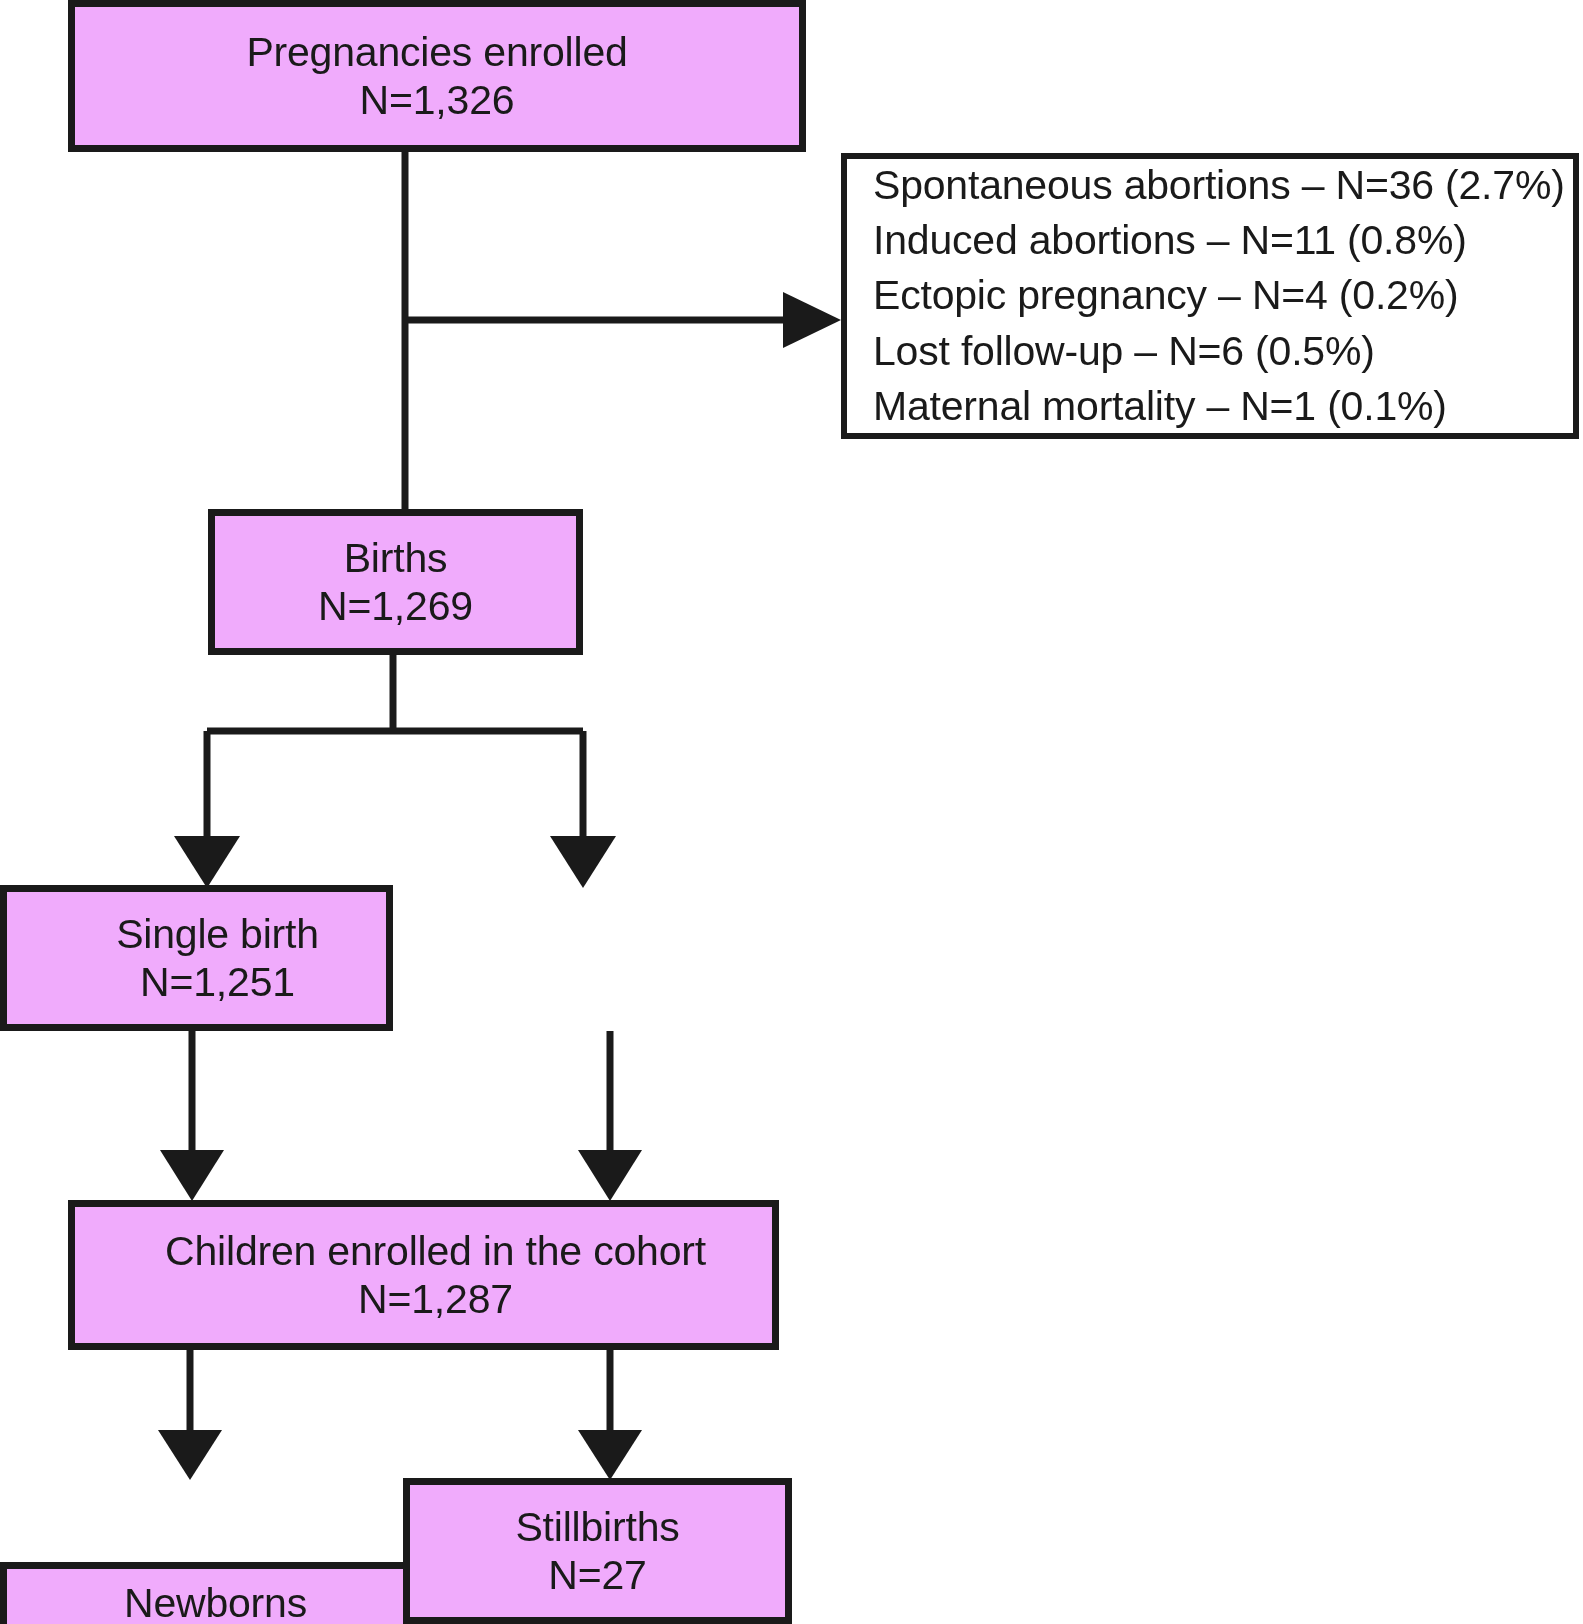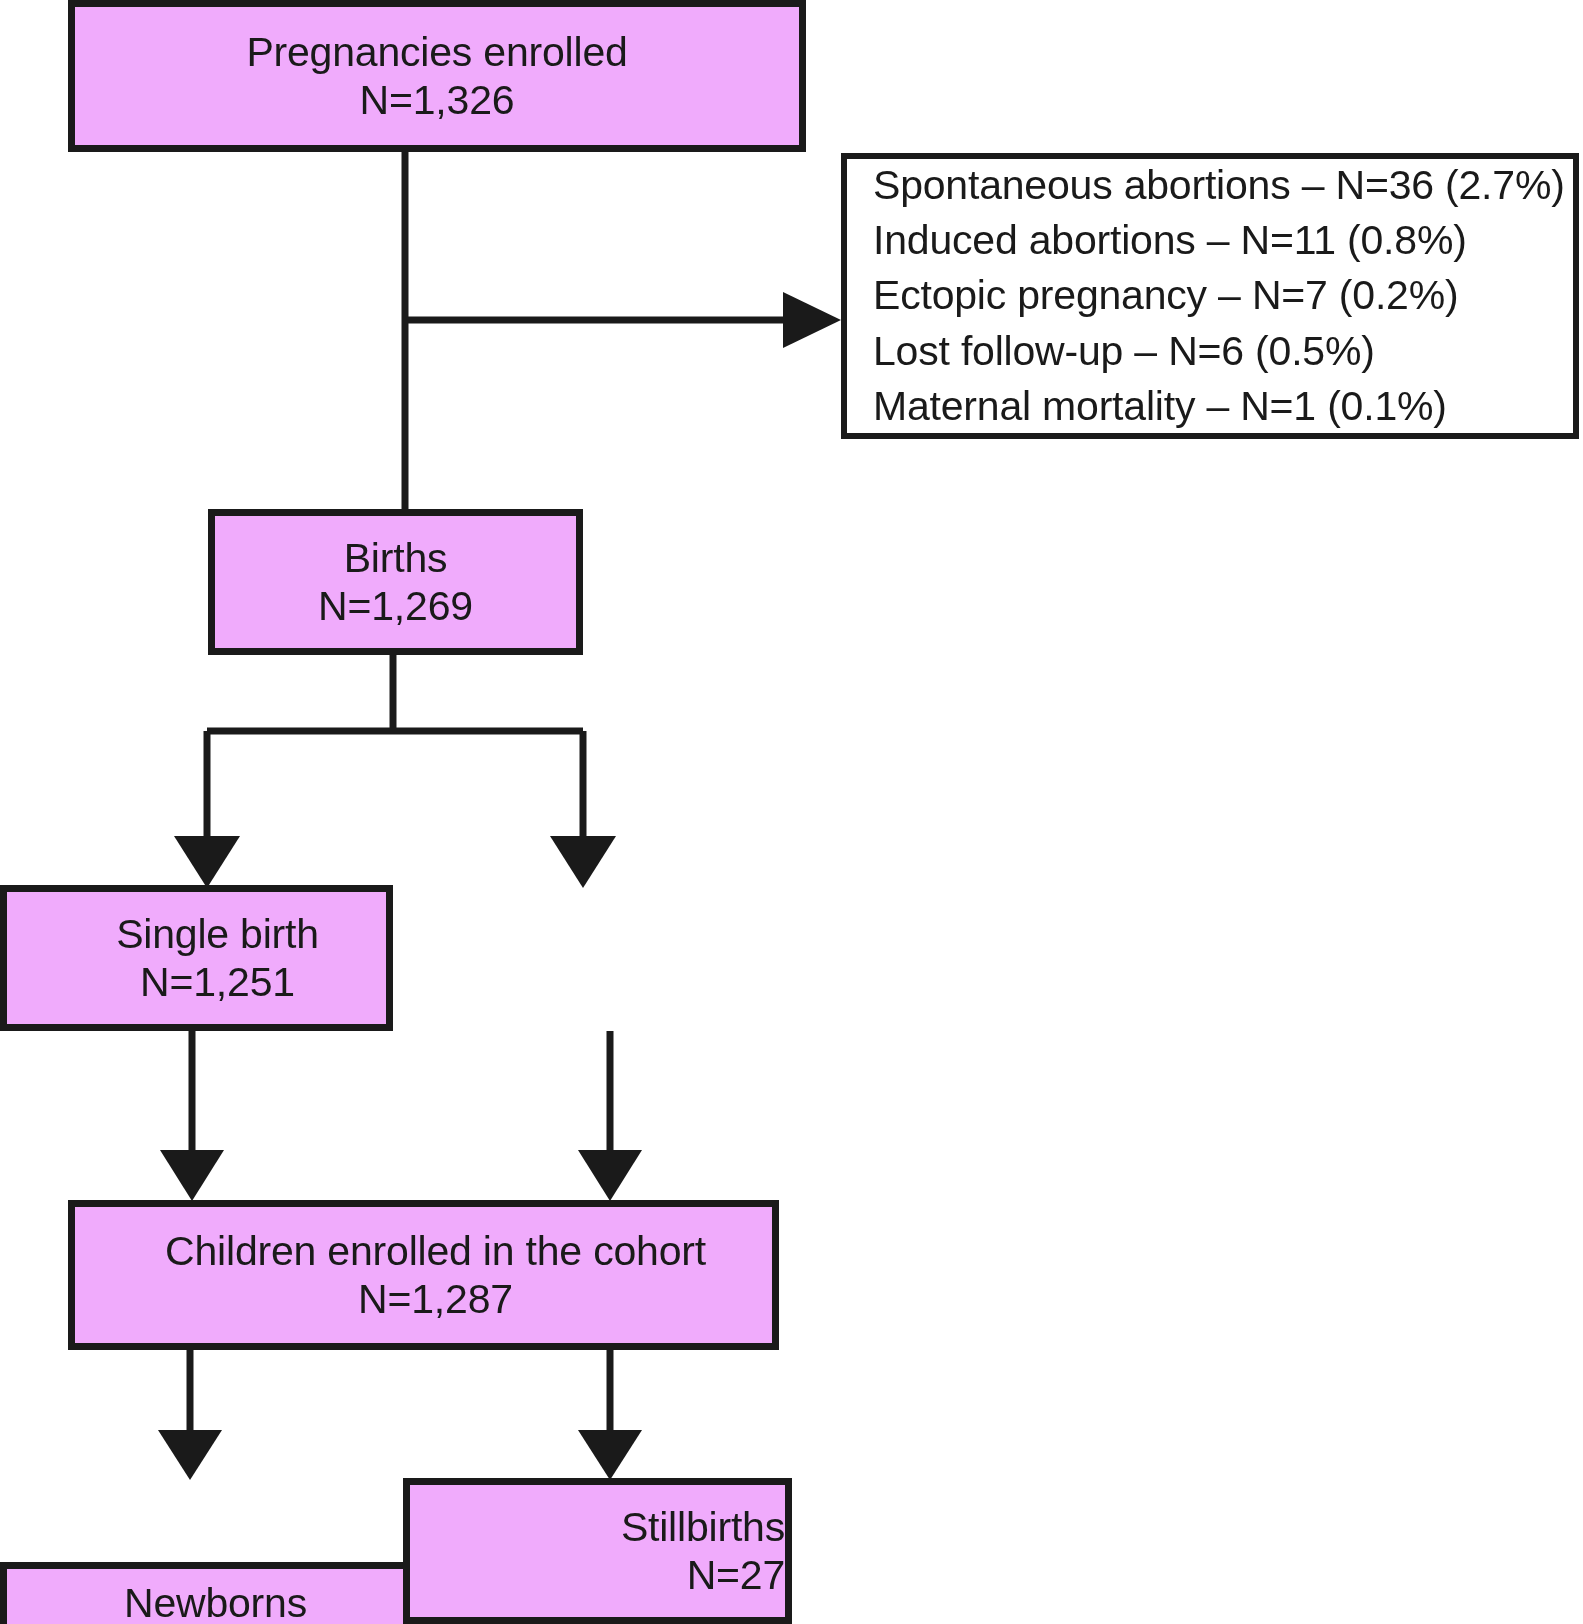--- a/index.html
+++ b/index.html
@@ -65,21 +65,21 @@
   }
 
   
   #box-pregnancies { left: 68px;  top: 0px;    width: 738px;  height: 152px; }
   #box-exclusions  { left: 841px; top: 153px;  width: 738px;  height: 286px; }
   #box-births      { left: 208px; top: 509px;  width: 375px;  height: 146px; }
   #box-single      { left: 0px;   top: 885px;  width: 393px;  height: 146px; padding-left: 42px; }
   #box-twin        { left: 415px; top: 885px;  width: 377px;  height: 146px; }
   #box-children    { left: 68px;  top: 1200px; width: 711px;  height: 150px; padding-left: 24px; }
   #box-newborns    { left: 0px;   top: 1562px; width: 431px;  height: 146px; gap: 16px; }
-  #box-stillbirths { left: 403px; top: 1478px; width: 389px;  height: 146px; align-items: flex-end; }
+  #box-stillbirths { left: 403px; top: 1478px; width: 389px;  height: 146px; }
 </style>
 </head>
 <body>
 
 <div id="flow-root">
 
   <svg class="flow-svg" viewBox="0 0 1583 1624">
     <defs>
       <marker id="arrowdown" markerWidth="10" markerHeight="8" refX="5" refY="8" orient="auto-start-reverse" markerUnits="userSpaceOnUse">
       </marker>
@@ -110,21 +110,21 @@
   </svg>
 
   <div class="node-box" id="box-pregnancies">
     <span class="node-line">Pregnancies enrolled</span>
     <span class="node-line">N=1,326</span>
   </div>
 
   <div class="excl-box" id="box-exclusions">
     <span class="excl-line">Spontaneous abortions – N=36 (2.7%)</span>
     <span class="excl-line">Induced abortions – N=11 (0.8%)</span>
-    <span class="excl-line">Ectopic pregnancy – N=7 (0.2%)</span>
+    <span class="excl-line">Ectopic pregnancy – N=4 (0.2%)</span>
     <span class="excl-line">Lost follow-up – N=6 (0.5%)</span>
     <span class="excl-line">Maternal mortality – N=1 (0.1%)</span>
   </div>
 
   <div class="node-box" id="box-births">
     <span class="node-line">Births</span>
     <span class="node-line">N=1,269</span>
   </div>
 
   <div class="node-box" id="box-single">

